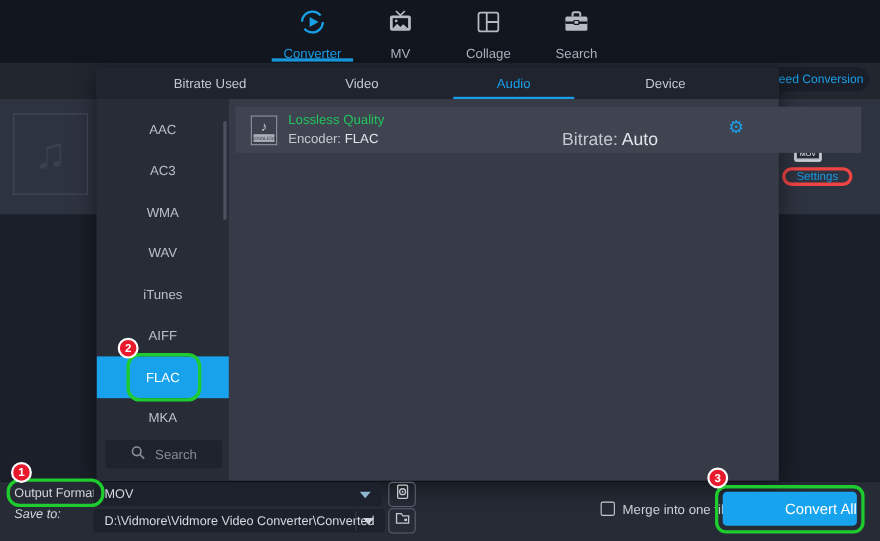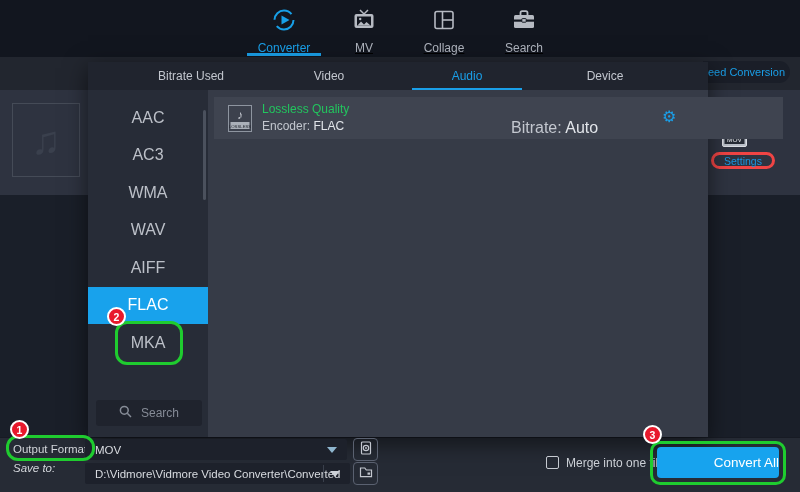--- a/index.html
+++ b/index.html
@@ -4,21 +4,21 @@
 <style>
   * { box-sizing: border-box; margin: 0; padding: 0; }
   body { background:#000; font-family:"Liberation Sans", sans-serif; }
   .stage { position:relative; width:800px; height:492px; background:#1a1f29; overflow:hidden;
            font-family:"Liberation Sans", sans-serif; }
 
   
   .topbar { position:absolute; top:0; left:0; width:800px; height:57px; background:#12161f; z-index:2; }
   .nav { position:absolute; left:244px; top:0; display:flex; }
   .nav-tab { width:80px; height:57px; display:flex; flex-direction:column; align-items:center;
-             justify-content:flex-start; padding-top:7px; gap:4px; position:relative; cursor:pointer;text-decoration:underline; }
+             justify-content:flex-start; padding-top:7px; gap:4px; position:relative; cursor:pointer; }
   .nav-tab .nav-lbl { font-size:12px; color:#aeb3bd; }
   .nav-tab.active .nav-lbl { color:#1a9fe8; }
   .nav-tab.active::after { content:""; position:absolute; bottom:1px; left:3px; right:3px; height:3px; background:#1a9fe8; }
 
   
   .subbar { position:absolute; top:57px; left:0; width:800px; height:33px; background:#22262f; z-index:1; }
   .addfiles { position:absolute; left:14px; top:62px; height:24px; display:flex; align-items:center; gap:8px; cursor:pointer; }
   .addfiles-lbl { font-size:12px; color:#dfe2e7; }
   .speedpill { position:absolute; left:703px; top:61px; width:87px; height:22px; background:#1a1e28;
                border-radius:0 11px 11px 0; color:#1a9fe8; font-size:11px; display:flex; align-items:center;
@@ -40,21 +40,21 @@
   
   .panel { position:absolute; left:88px; top:62px; width:620px; height:375px; background:#363b47; z-index:5;
            box-shadow:0 6px 22px rgba(0,0,0,.55); }
   .panel-tabs { height:28px; background:#20242e; display:flex; padding:0 34px; }
   .panel-tab { flex:1; display:flex; align-items:center; justify-content:center; font-size:12px; color:#c3c7cf;
                position:relative; cursor:pointer; }
   .panel-tab.active { color:#1a9fe8; }
   .panel-tab.active::after { content:""; position:absolute; bottom:0; left:14px; right:14px; height:2px; background:#1a9fe8; }
   .panel-side { position:absolute; left:0; top:28px; bottom:0; width:120px; background:#272c37; }
   .side-list { padding-top:9px; }
-  .side-item { height:37.5px; display:flex; align-items:center; justify-content:center; font-size:16px;
+  .side-item { height:37.5px; display:flex; align-items:center; justify-content:center; font-size:12px;
                color:#bcc0c8; cursor:pointer; }
   .side-item.selected { background:#18a2ec; color:#ffffff; }
   .side-scrollbar { position:absolute; right:2px; top:20px; width:3px; height:90px; background:#4b515d; border-radius:2px; }
   .side-search { position:absolute; left:8px; right:6px; bottom:11px; height:26px; background:#1f232d;
                  border-radius:3px; display:flex; align-items:center; justify-content:center; gap:9px;
                  color:#858b96; font-size:12px; cursor:text; }
   .profile-row { position:absolute; left:126px; top:35px; width:569px; height:42px; background:#3f4450; cursor:pointer; }
   .loss-icon { position:absolute; left:14px; top:8px; width:24px; height:27px; border:1px solid #8e95a0;
                background:#3c414d; }
   .profile-title { position:absolute; left:48px; top:5px; font-size:12px; color:#22c55e; }
@@ -198,20 +198,21 @@
         <span>Device</span>
       </div>
     </div>
 
     <div class="panel-side">
       <div class="side-list">
         <div class="side-item">AAC</div>
         <div class="side-item">AC3</div>
         <div class="side-item">WMA</div>
         <div class="side-item">WAV</div>
+        <div class="side-item">iTunes</div>
         <div class="side-item">AIFF</div>
         <div class="side-item selected">FLAC</div>
         <div class="side-item">MKA</div>
       </div>
       <div class="side-scrollbar"></div>
       <div class="side-search">
         <span>
           <svg width="13" height="13" viewBox="0 0 13 13">
             <circle cx="5.3" cy="5.3" r="3.9" fill="none" stroke="#878d98" stroke-width="1.5"></circle>
             <line x1="8.3" y1="8.3" x2="12" y2="12" stroke="#878d98" stroke-width="1.5"></line>

